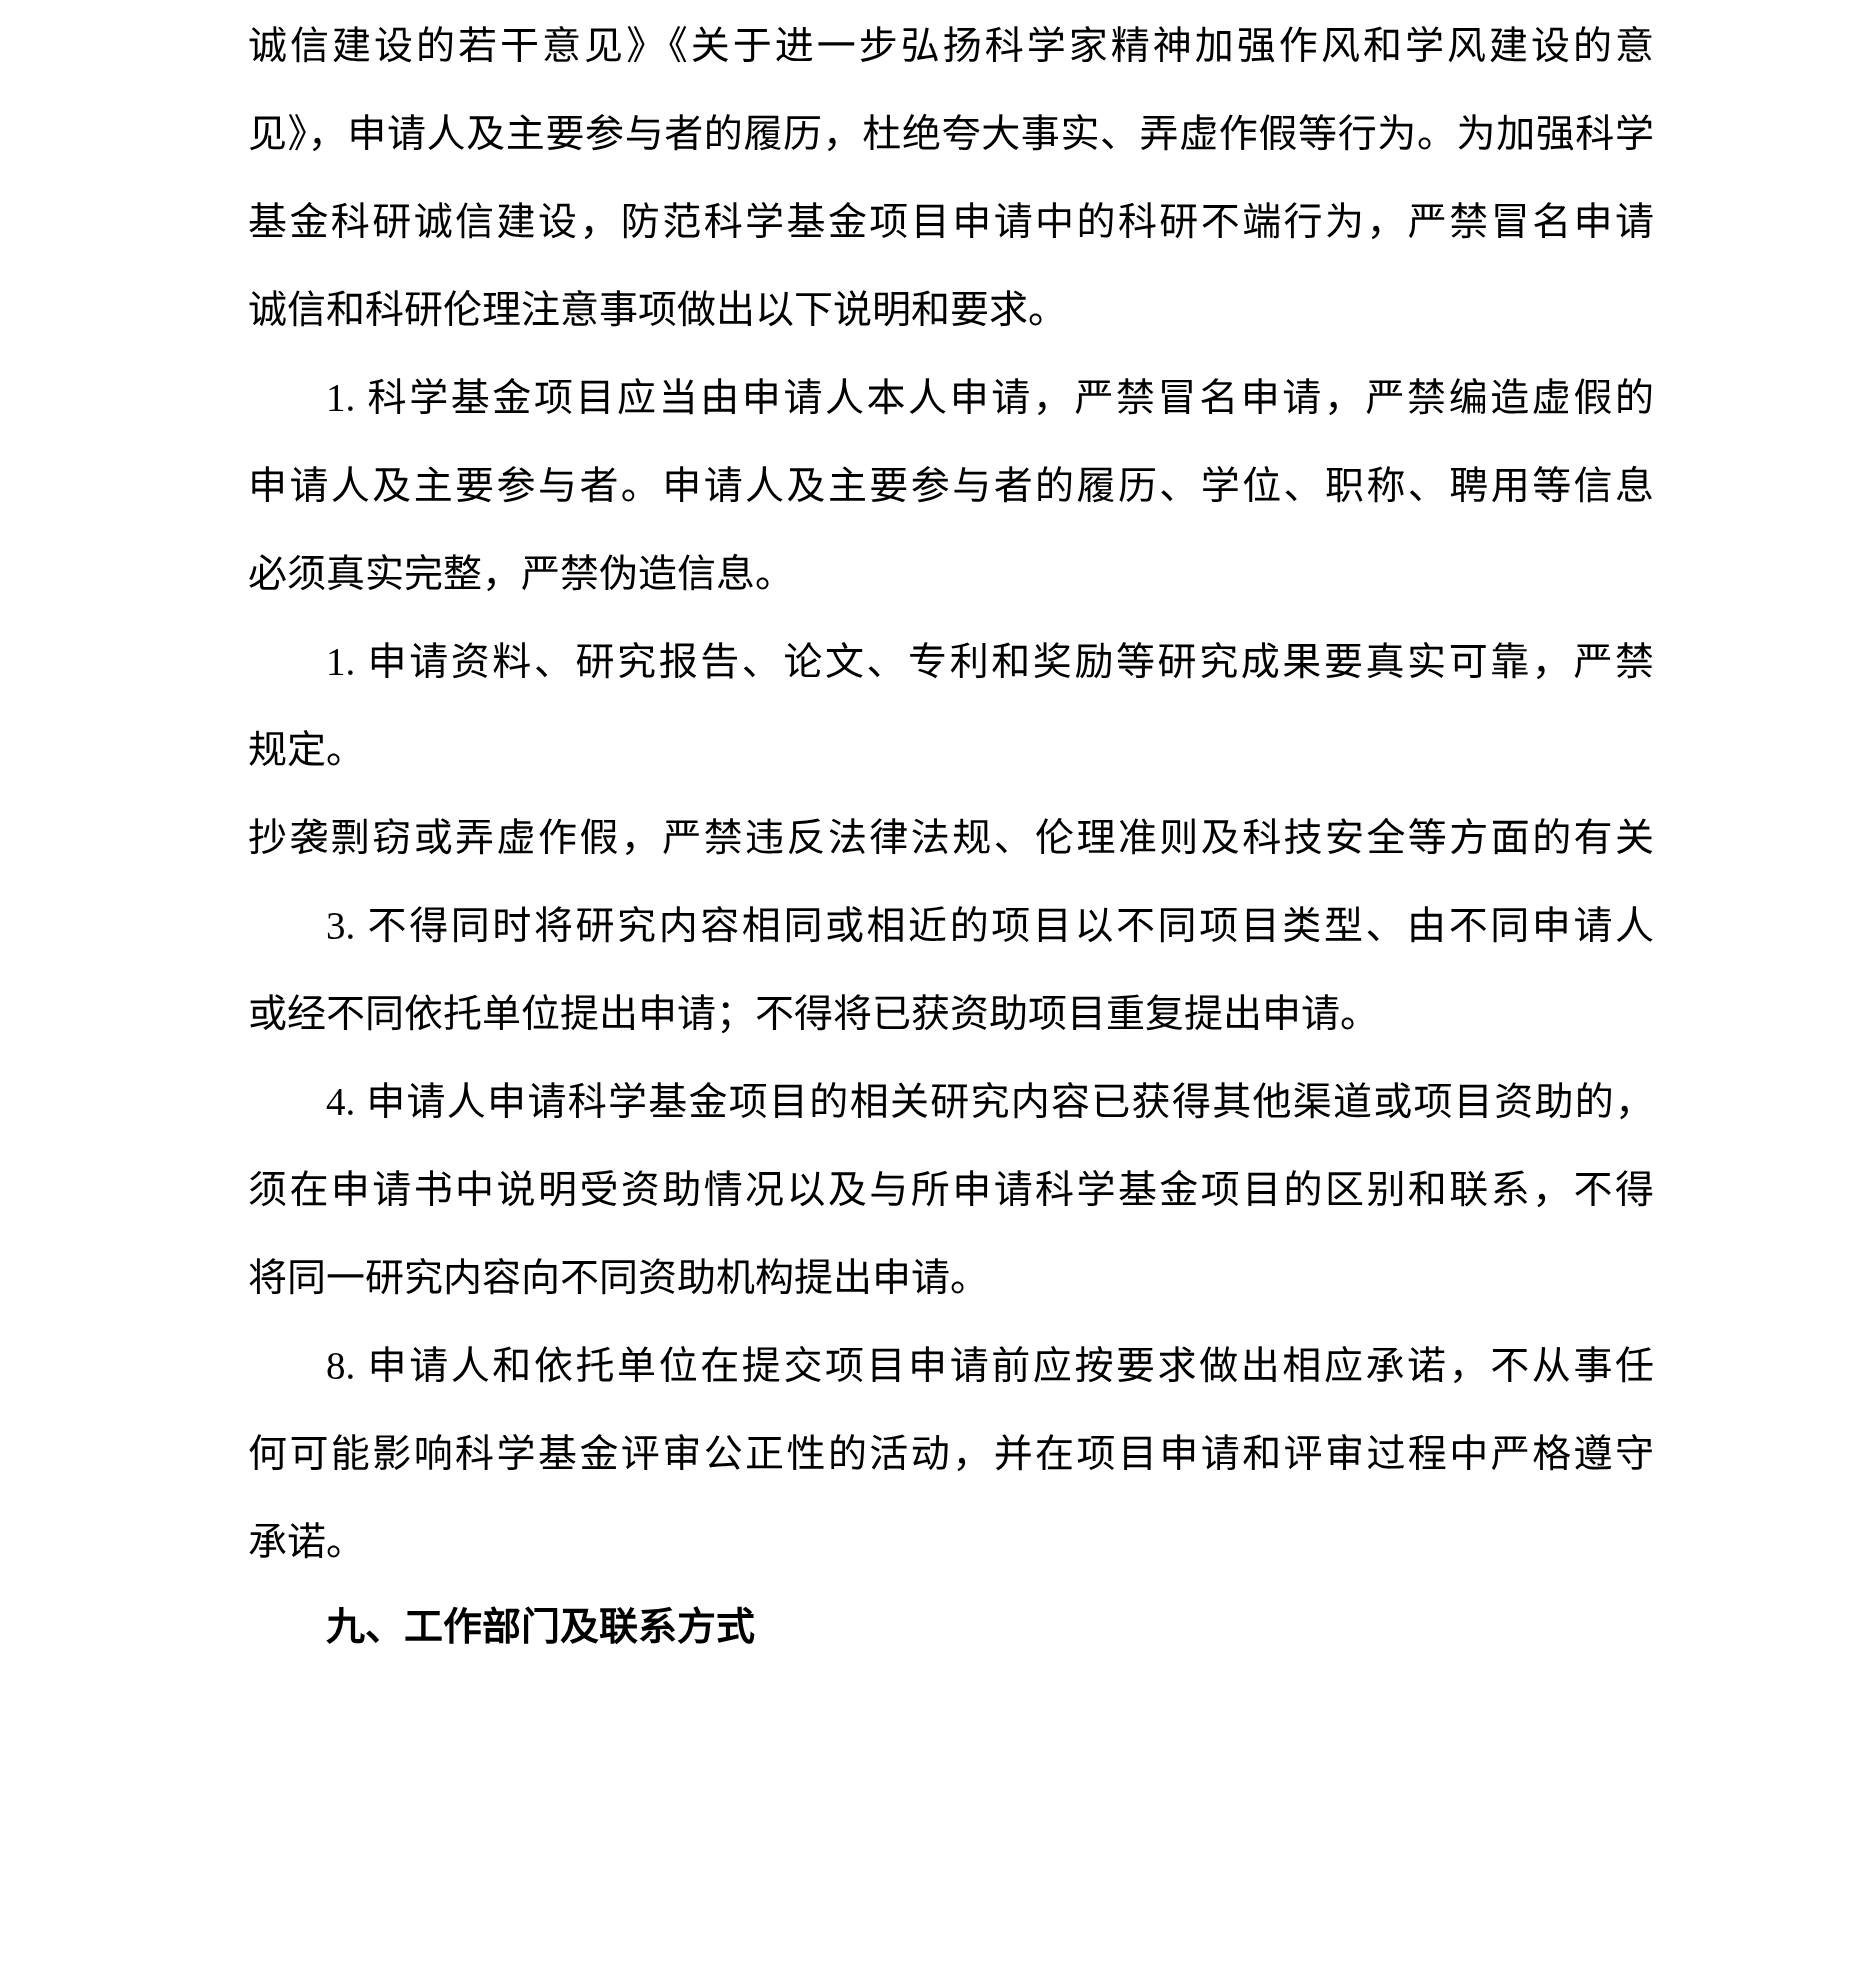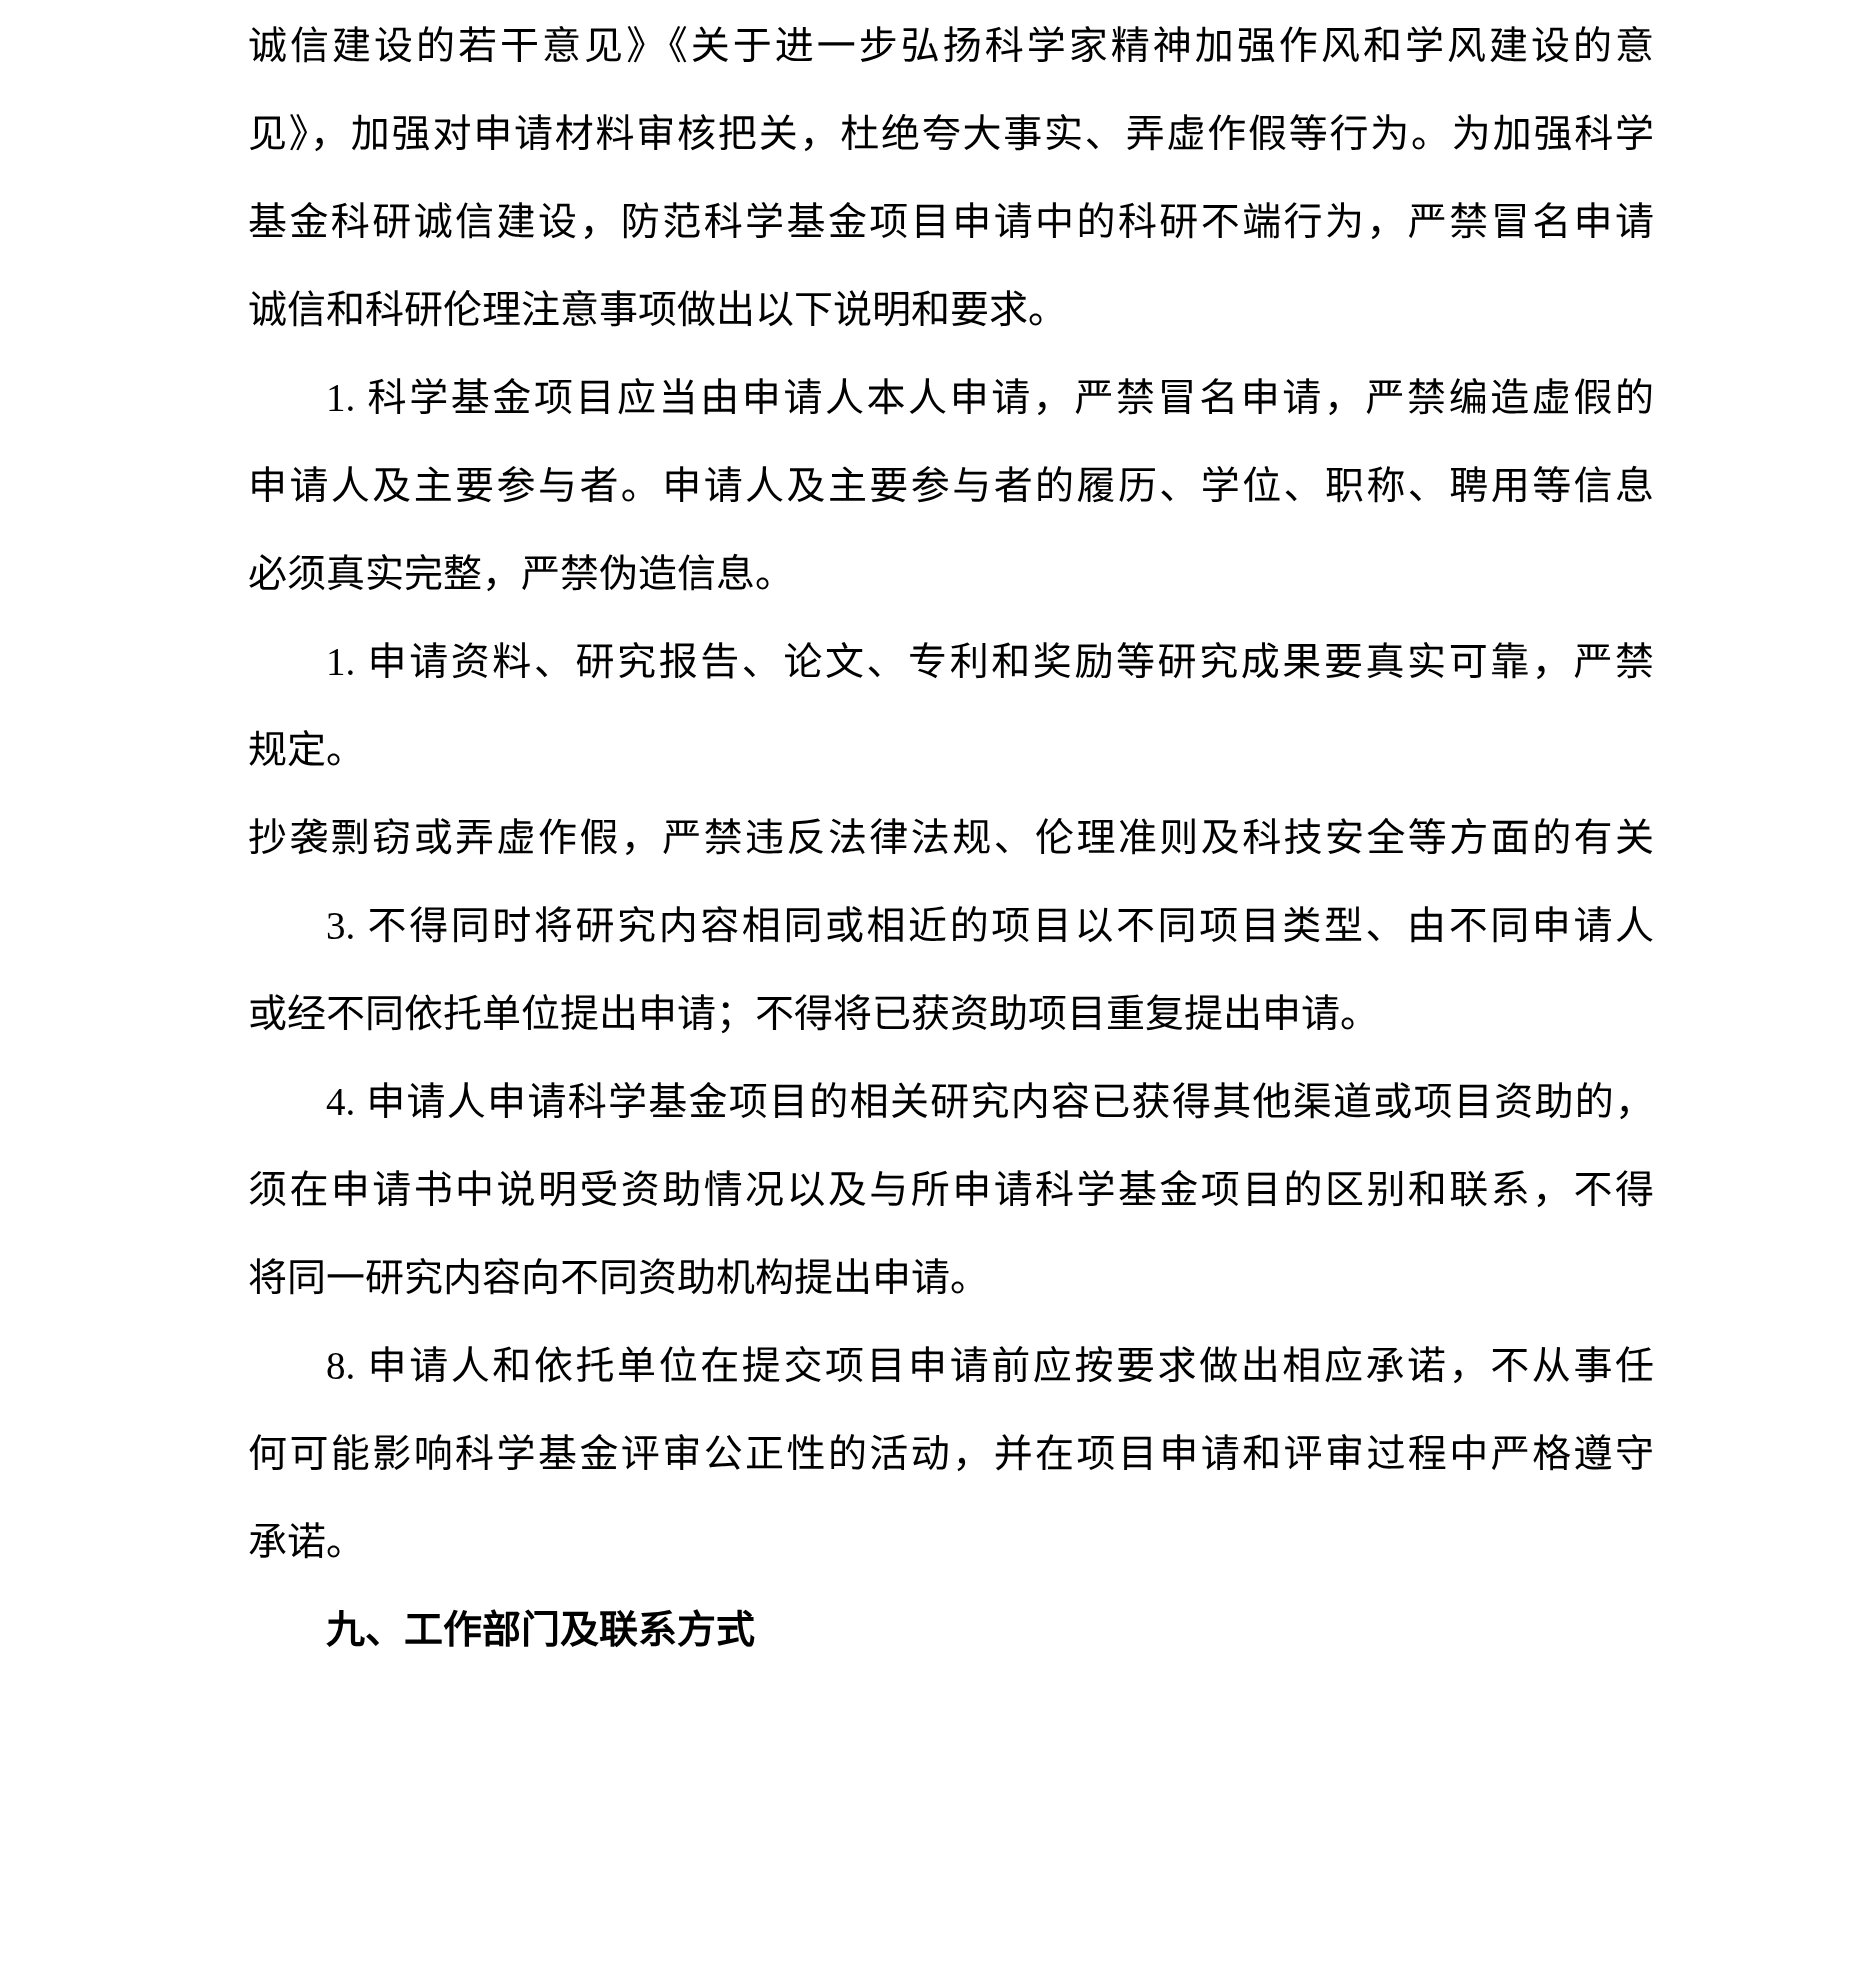--- a/index.html
+++ b/index.html
@@ -39,35 +39,35 @@
     text-align-last: justify;
   }
   .ln-end {
     text-align: left;
     text-align-last: left;
   }
   .ind {
     text-indent: 2em;
   }
   .heading {
-    font-family: Liberation Serif, serif;
+    font-family: Liberation Mono, monospace;
     font-weight: 700;
     text-align: left;
     text-align-last: left;
   }
 </style>
 </head>
 <body>
 
 <div class="page">
   <div class="content">
 
     <div>
       <div class="ln">诚信建设的若干意见》《关于进一步弘扬科学家精神加强作风和学风建设的意</div>
-      <div class="ln">见》，加强对申请材料审核把关，杜绝夸大事实、弄虚作假等行为。为加强科学</div>
+      <div class="ln">见》，申请人及主要参与者的履历，杜绝夸大事实、弄虚作假等行为。为加强科学</div>
       <div class="ln">基金科研诚信建设，防范科学基金项目申请中的科研不端行为，严禁冒名申请</div>
       <div class="ln ln-end">诚信和科研伦理注意事项做出以下说明和要求。</div>
     </div>
 
     <div>
       <div class="ln ind">1. 科学基金项目应当由申请人本人申请，严禁冒名申请，严禁编造虚假的</div>
       <div class="ln">申请人及主要参与者。申请人及主要参与者的履历、学位、职称、聘用等信息</div>
       <div class="ln ln-end">必须真实完整，严禁伪造信息。</div>
     </div>
 

